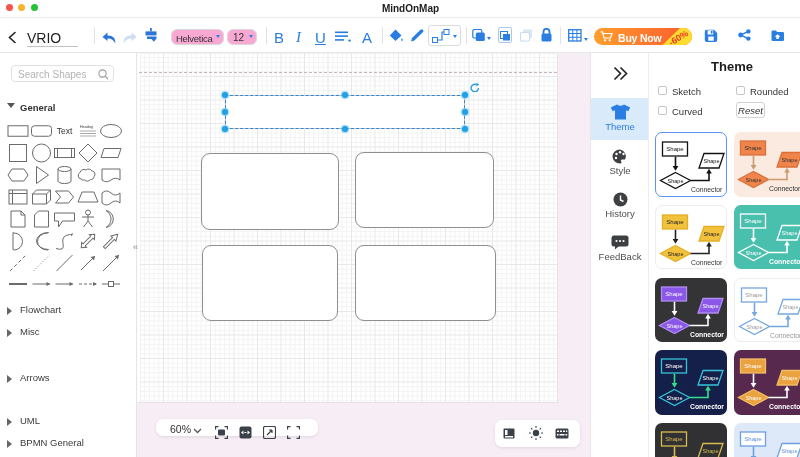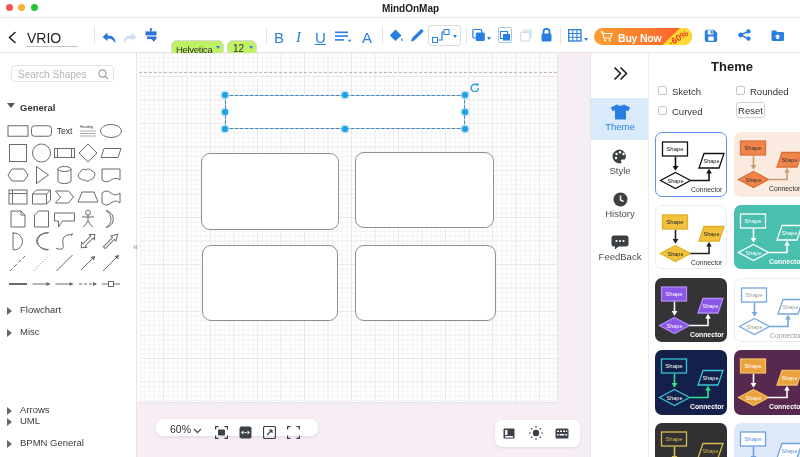--- a/index.html
+++ b/index.html
@@ -8,21 +8,21 @@
 .abs { position:absolute; }
 
 
 #titlebar { position:absolute; left:0; top:0; width:800px; height:18px; background:#fff; border-bottom:1px solid #ececec; }
 .macdot { position:absolute; top:3.5px; width:7px; height:7px; border-radius:50%; }
 #title { position:absolute; top:3px; left:0; width:800px; text-align:center; font-size:10px; font-weight:bold; color:#1d1d1f;padding-left:21px; }
 
 
 #toolbar { position:absolute; left:0; top:18px; width:800px; height:35px; background:#fff; border-bottom:1px solid #e7e7e7; }
 .sep { position:absolute; top:9px; width:1px; height:17px; background:#e3e3e3; }
-.ddbox { position:absolute; top:22px; height:16px; border:1px solid #d9d9d9; border-radius:6px; background:#bef264; font-size:10px; color:#333; }
+.ddbox { position:absolute; top:11px; height:16px; border:1px solid #d9d9d9; border-radius:6px; background:#f9a8d4; font-size:10px; color:#333; }
 .blue { color:#2a7de1; }
 
 
 #leftpanel { position:absolute; left:0; top:53px; width:137px; height:404px; background:#fff; border-right:1px solid #e4e4e4; }
 #searchbox { position:absolute; left:11px; top:12px; width:103px; height:17px; border:1px solid #e2e2e2; border-radius:4px; }
 #searchbox span { position:absolute; left:6px; top:3px; font-size:10px; color:#b3b3b3; }
 .sect { position:absolute; left:0; width:136px; height:21px; font-size:9.5px; color:#3a3a3a; }
 .sect .tri { position:absolute; left:7px; top:5px; width:0; height:0; border-top:4px solid transparent; border-bottom:4px solid transparent; border-left:5px solid #666; }
 .sect .lbl { position:absolute; left:20px; top:2px; }
 
@@ -45,21 +45,21 @@
 #rail { position:absolute; left:590px; top:53px; width:58px; height:404px; background:#fff; border-left:1px solid #e6e6e6; }
 .railitem { position:absolute; left:0; width:58px; text-align:center; font-size:9.5px; color:#4e4e4e; }
 #railtheme { top:45px; height:42px; background:#d9eafb; color:#2a7de1; }
 .railico { display:block; margin:0 auto; }
 
 
 #themepanel { position:absolute; left:648px; top:53px; width:152px; height:404px; background:#fff; border-left:1px solid #ededed; }
 #themetitle { position:absolute; left:7px; top:6px; width:152px; text-align:center; font-size:13px; font-weight:bold; color:#1c1c1c; }
 .cb { position:absolute; width:9px; height:9px; border:1px solid #c6c6c6; border-radius:2px; background:#fff; }
 .cblbl { position:absolute; font-size:9.5px; color:#333; }
-#resetbtn { position:absolute; left:87px; top:49px; width:29px; height:16px; border:1px solid #d2d2d2; border-radius:3px; font-size:9.5px; color:#333; text-align:center; line-height:15px; }
+#resetbtn { position:absolute; left:87px; top:49px; width:29px; height:16px; border:1px solid #d2d2d2; border-radius:3px; font-size:9.5px; color:#333; text-align:center; line-height:15px;font-style:italic; }
 .tcard { position:absolute; width:72px; height:64.5px; border-radius:7px; overflow:hidden; }
 </style>
 </head>
 <body>
 <div id="app">
 
   <div id="titlebar">
     <div class="macdot" style="left:6px; background:#f5544d;"></div>
     <div class="macdot" style="left:17.5px; background:#f6b42e;"></div>
     <div class="macdot" style="left:31px; background:#24c33a;"></div>
@@ -266,21 +266,21 @@
       <rect x="108.5" y="162.5" width="5" height="5" fill="#fff" stroke="#6b6b6b" stroke-width="1"></rect>
       </svg>
     <div class="sect" style="top:249px;padding-left:29px;">
         <div class="tri"></div>
         <div class="lbl">Flowchart</div>
       </div>
     <div class="sect" style="top:271px;">
         <div class="tri"></div>
         <div class="lbl">Misc</div>
       </div>
-    <div class="sect" style="top:349px;">
+    <div class="sect" style="top:317px;">
         <div class="tri"></div>
         <div class="lbl">Arrows</div>
       </div>
     <div class="sect" style="top:360px;">
         <div class="tri"></div>
         <div class="lbl">UML</div>
       </div>
     <div class="sect" style="top:382px;">
         <div class="tri"></div>
         <div class="lbl">BPMN General</div>

